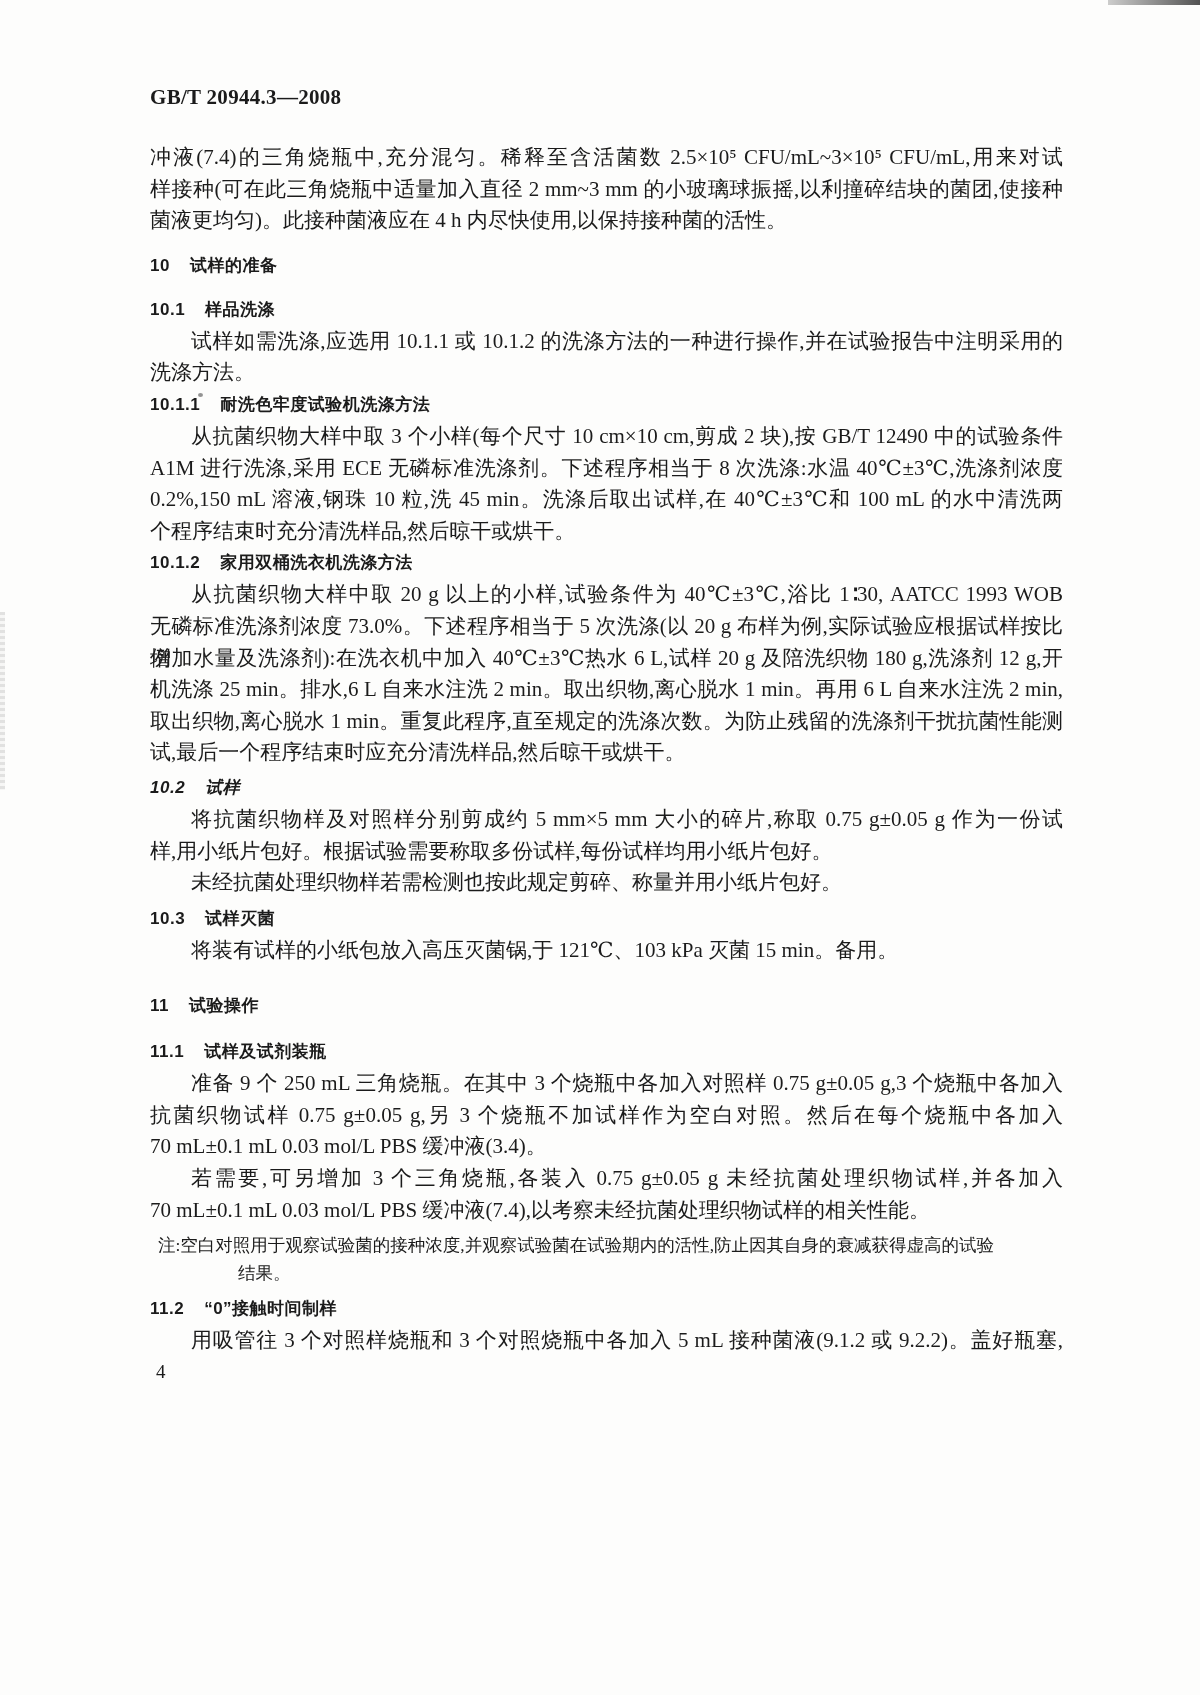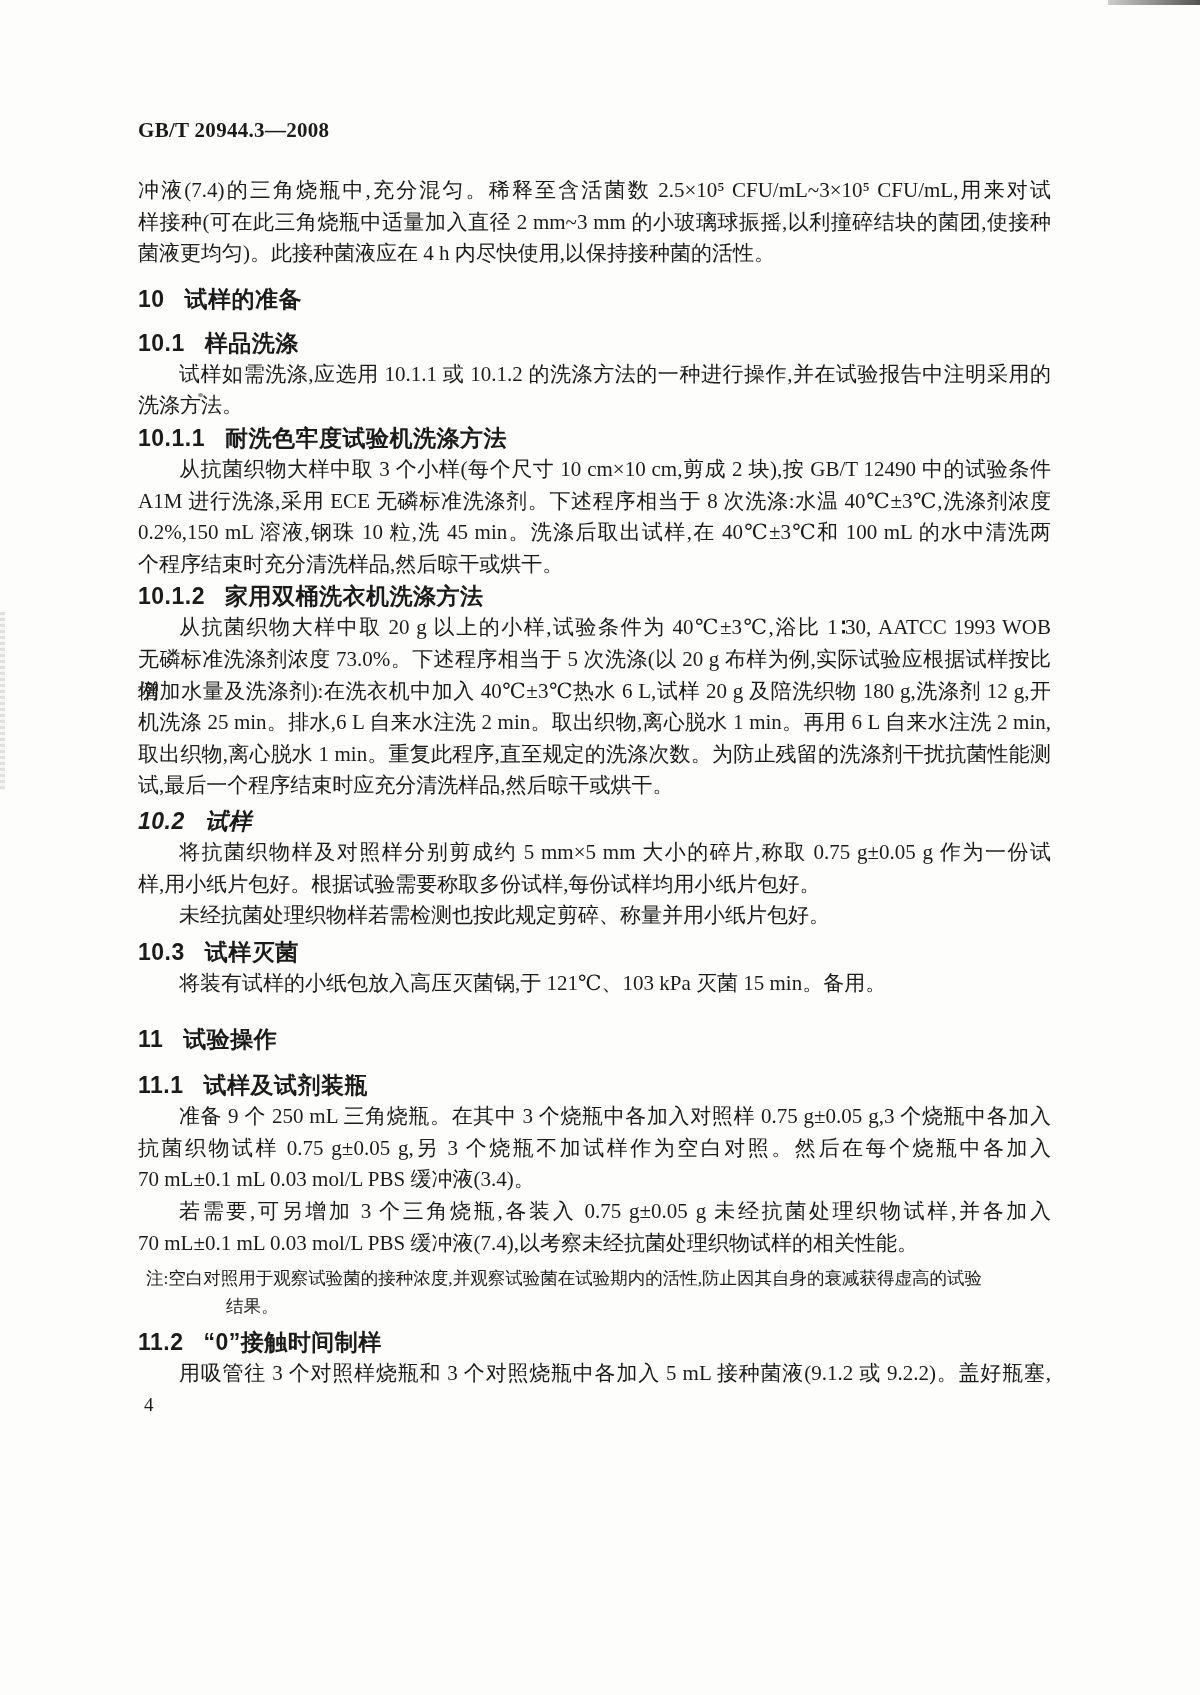--- a/index.html
+++ b/index.html
@@ -28,23 +28,23 @@
       rgba(120,120,120,0.35) 0 3px, rgba(160,160,160,0.12) 3px 6px);
     opacity: 0.6;
   }
   .artifact-dot {
     position: absolute; left: 198px; top: 393px;
     width: 5px; height: 4px; background: rgba(60,60,60,0.55);
     border-radius: 50%;
   }
   .content {
     position: absolute;
-    left: 138px; top: 0;
+    left: 150px; top: 0;
     width: 913px;
-    padding-top: 117px;
+    padding-top: 84px;
   }
   .doc-code {
     font-family: "Liberation Serif", "DejaVu Serif", serif;
     font-weight: bold;
     font-size: 21px;
     height: 26px; line-height: 26px;
     letter-spacing: 0.3px;
   }
   .para { margin: 0; }
   .ln {
@@ -54,21 +54,21 @@
   }
   .ln.fill {
     white-space: normal;
     text-align: justify;
     text-align-last: justify;
   }
   .ln.ind { text-indent: 41px; }
   .heading {
     font-family: "Liberation Sans", "DejaVu Sans", sans-serif;
     font-weight: bold;
-    font-size: 23px;
+    font-size: 17px;
     height: 32px; line-height: 32px;
     letter-spacing: 0.5px;
   }
   .heading .hnum { display: inline-block; }
   .heading .htitle { display: inline-block; margin-left: 20px; }
   .heading.chapter { margin: 13px 0 12px 0; }
   .h-10-2 { margin-top: 3px; font-style: italic; }
   .h-10-3 { margin-top: 4px; }
   .heading.chapter.ch11 { margin: 24px 0 14px 0; }
   .h-11-2 { margin-top: 5px; }

